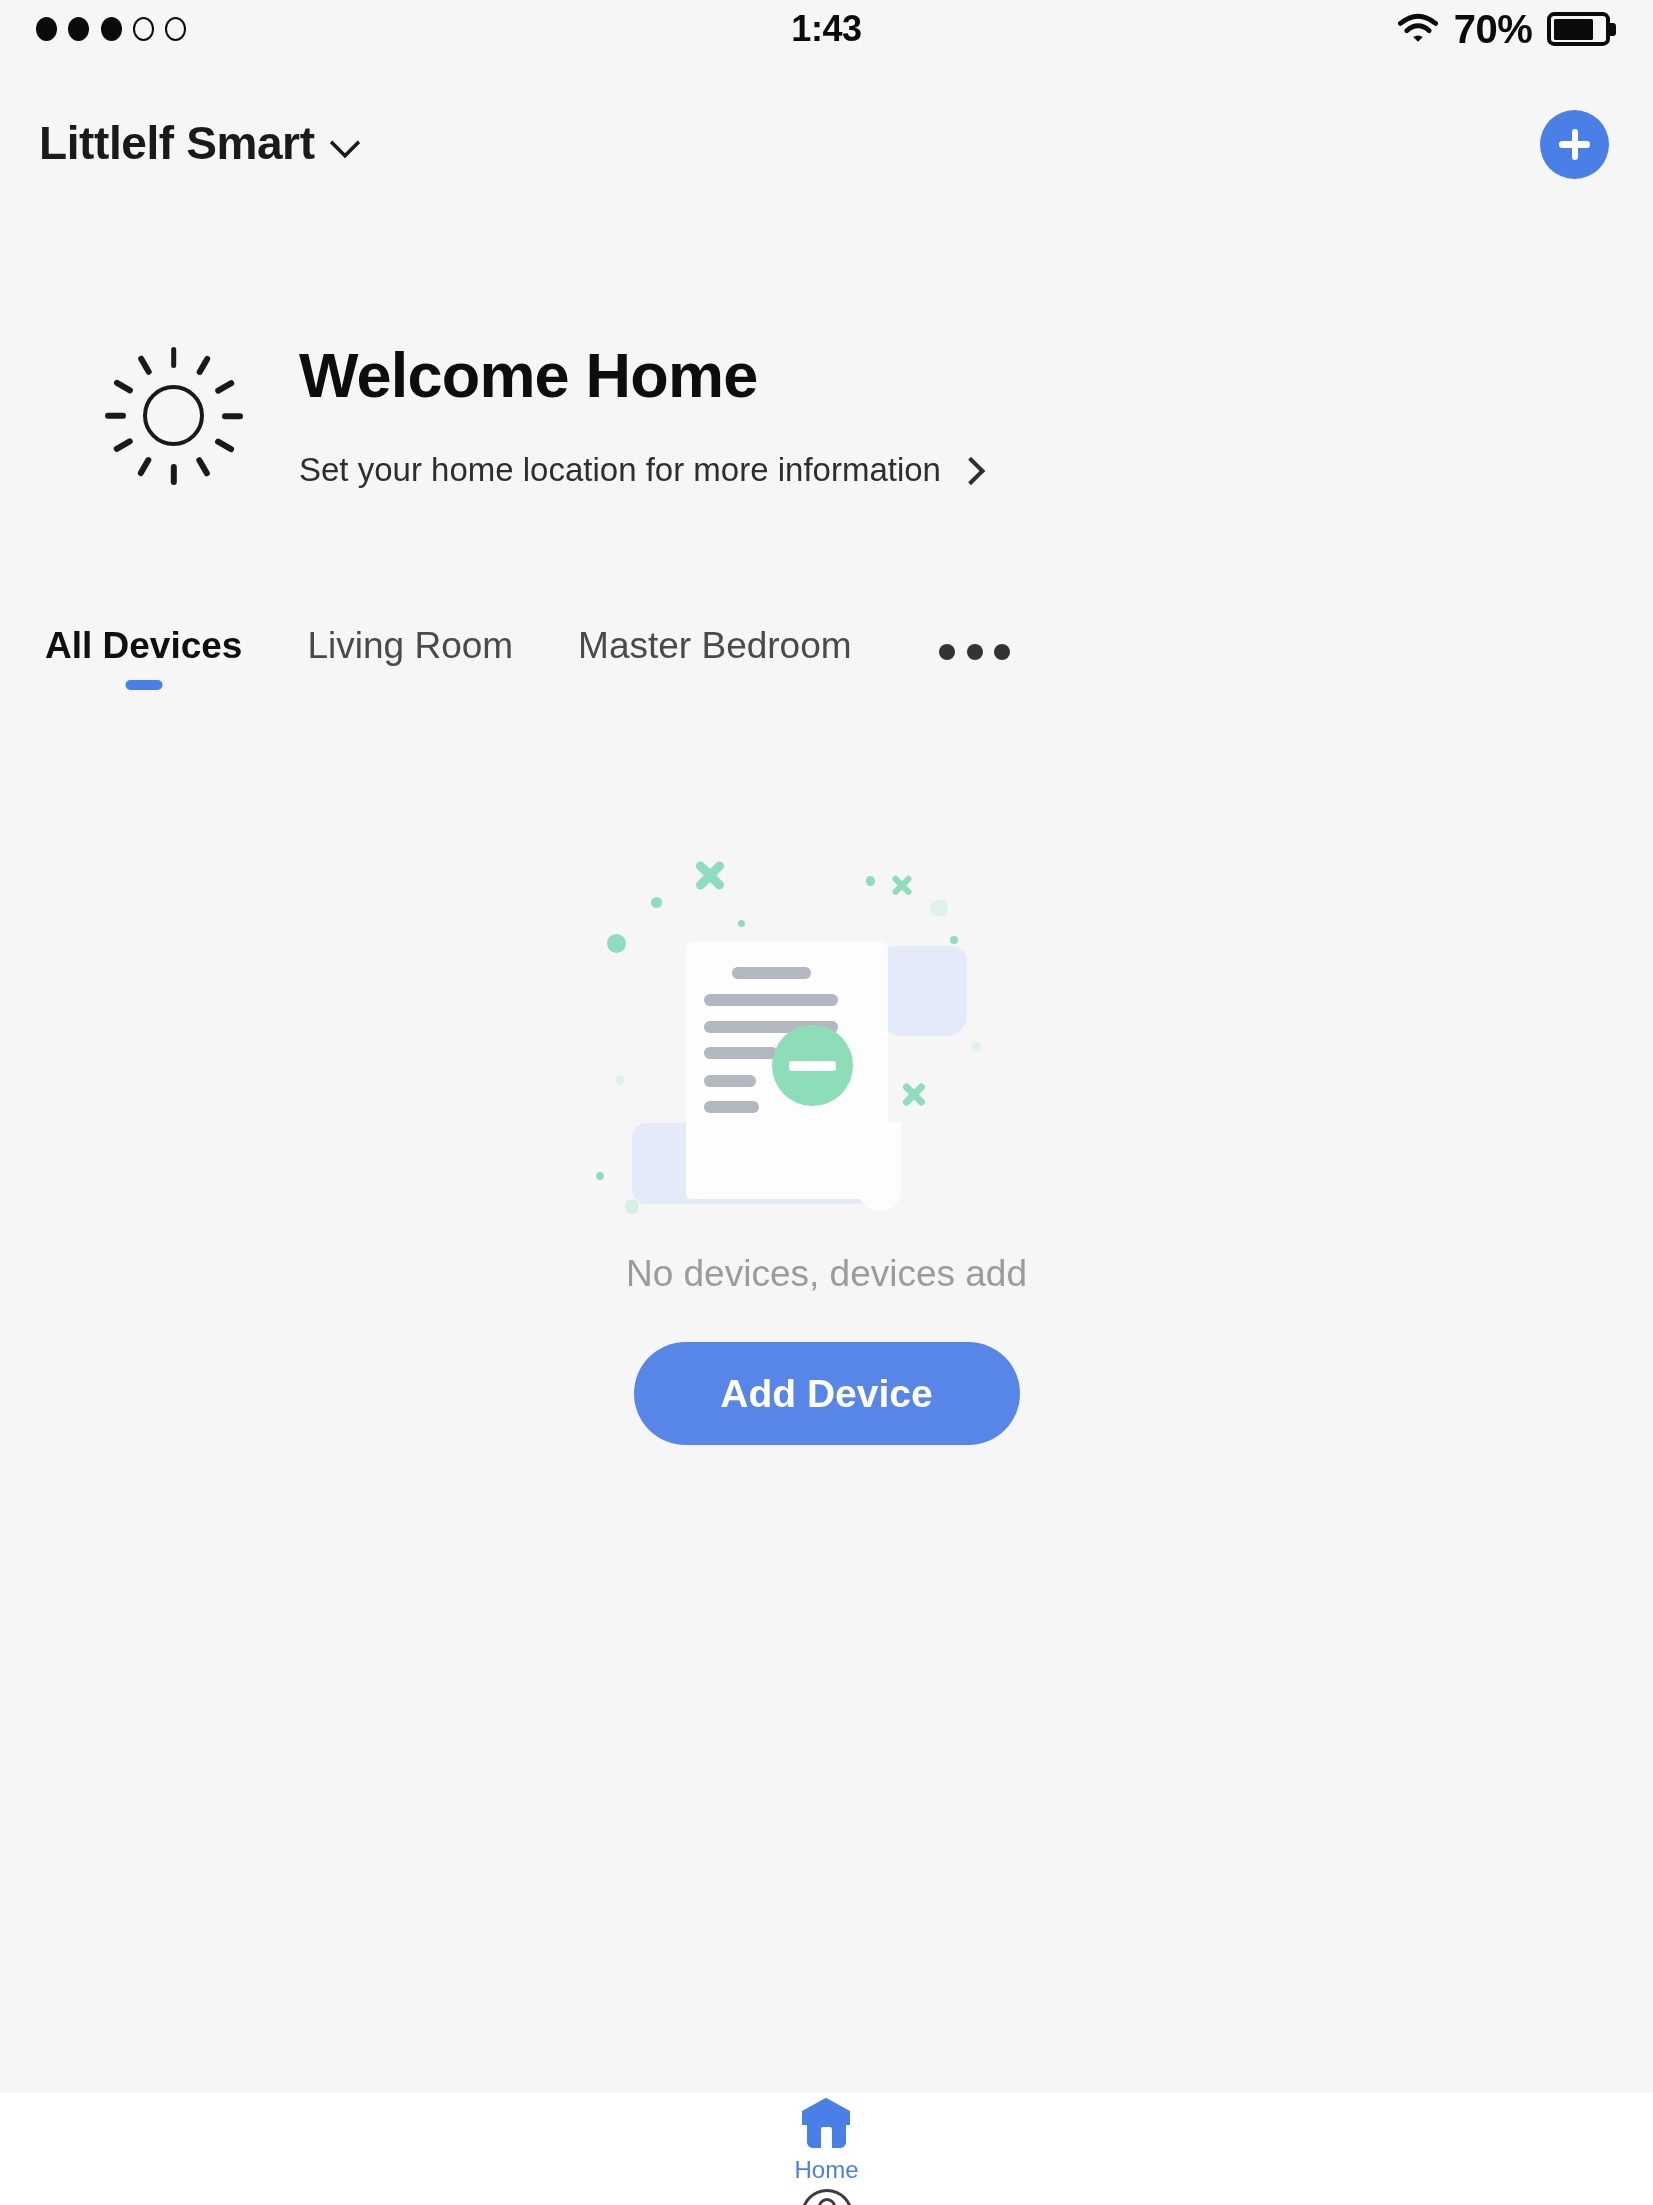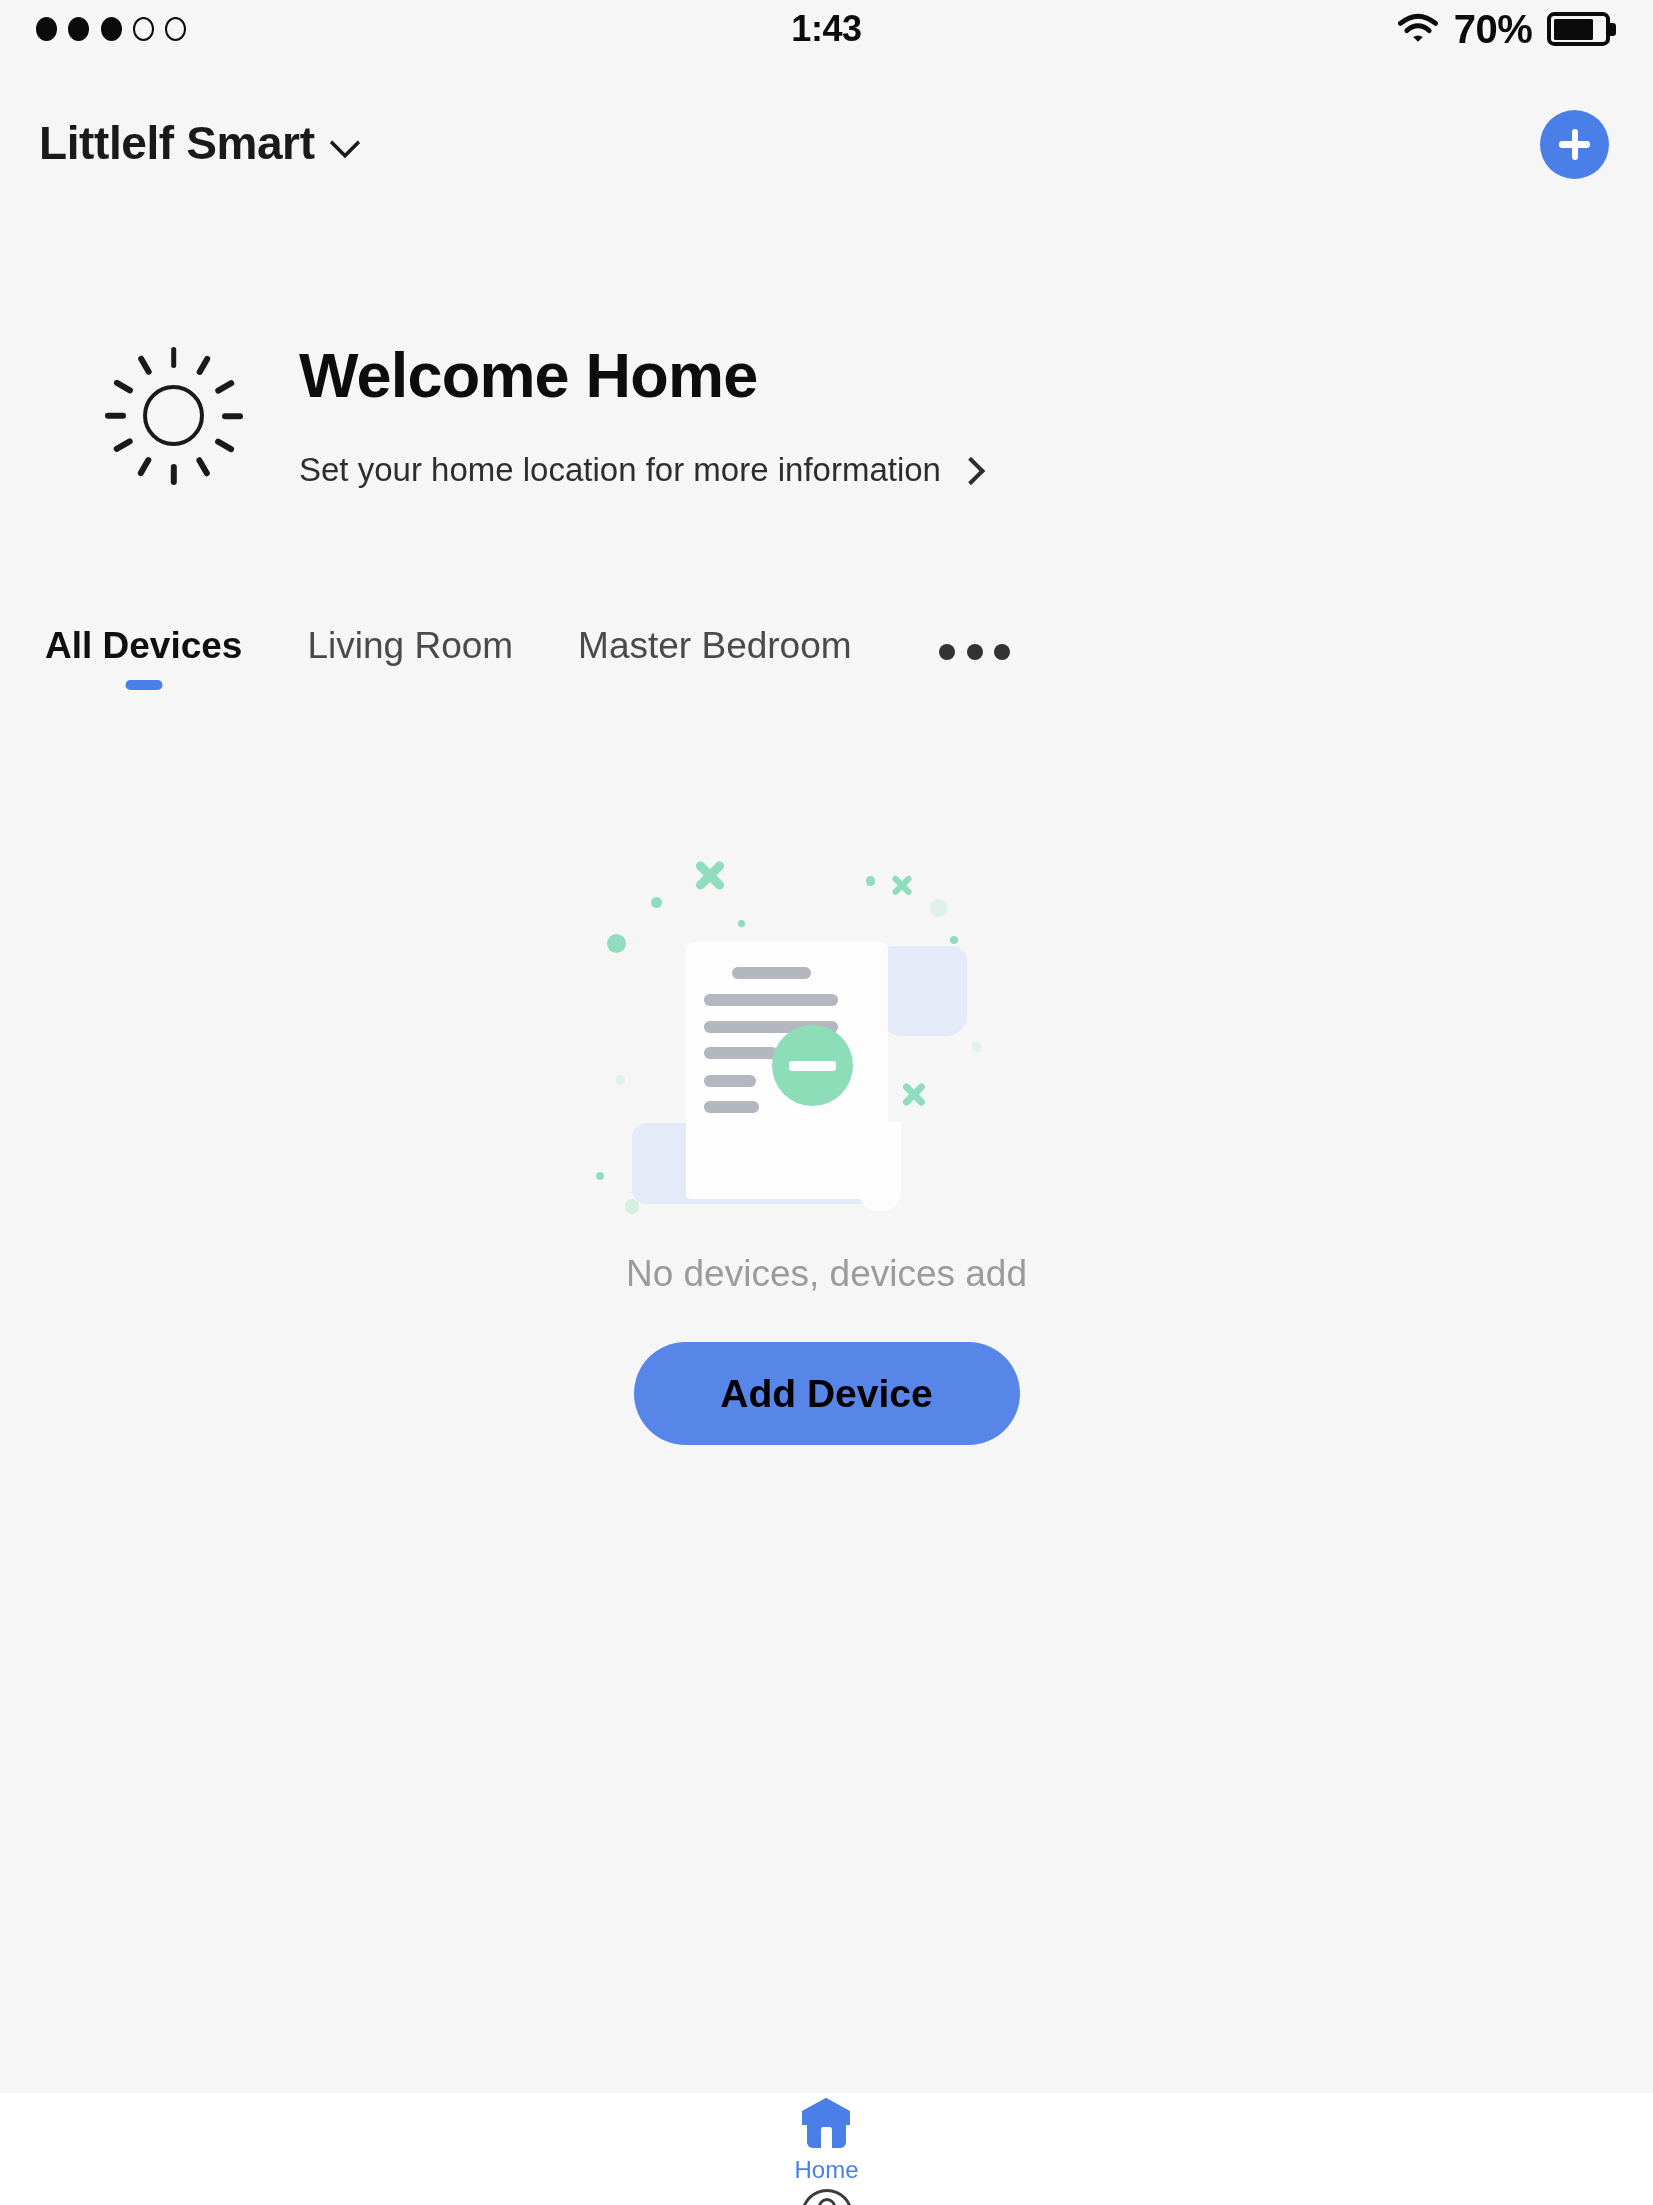--- a/index.html
+++ b/index.html
@@ -161,21 +161,21 @@
   }
 
   .empty-text {
     margin-top:18px; text-align:center;
     font-size:37px; color:#9b9b9b;
   }
   .add-btn {
     display:block; margin:47px auto 0;
     width:386px; height:103px; border:none;
     background:#5786e8; border-radius:52px;
-    color:#000000; font-size:39px; font-weight:700;
+    color:#ffffff; font-size:39px; font-weight:700;
     font-family:"Liberation Sans", sans-serif; cursor:pointer;
   }
 
   
   .bottomnav {
     position:absolute; left:0; bottom:0; width:1653px; height:112px;
     background:#fff; display:flex;flex-direction:column;
   }
   .navitem {
     flex:1; display:flex; flex-direction:column; align-items:center;

